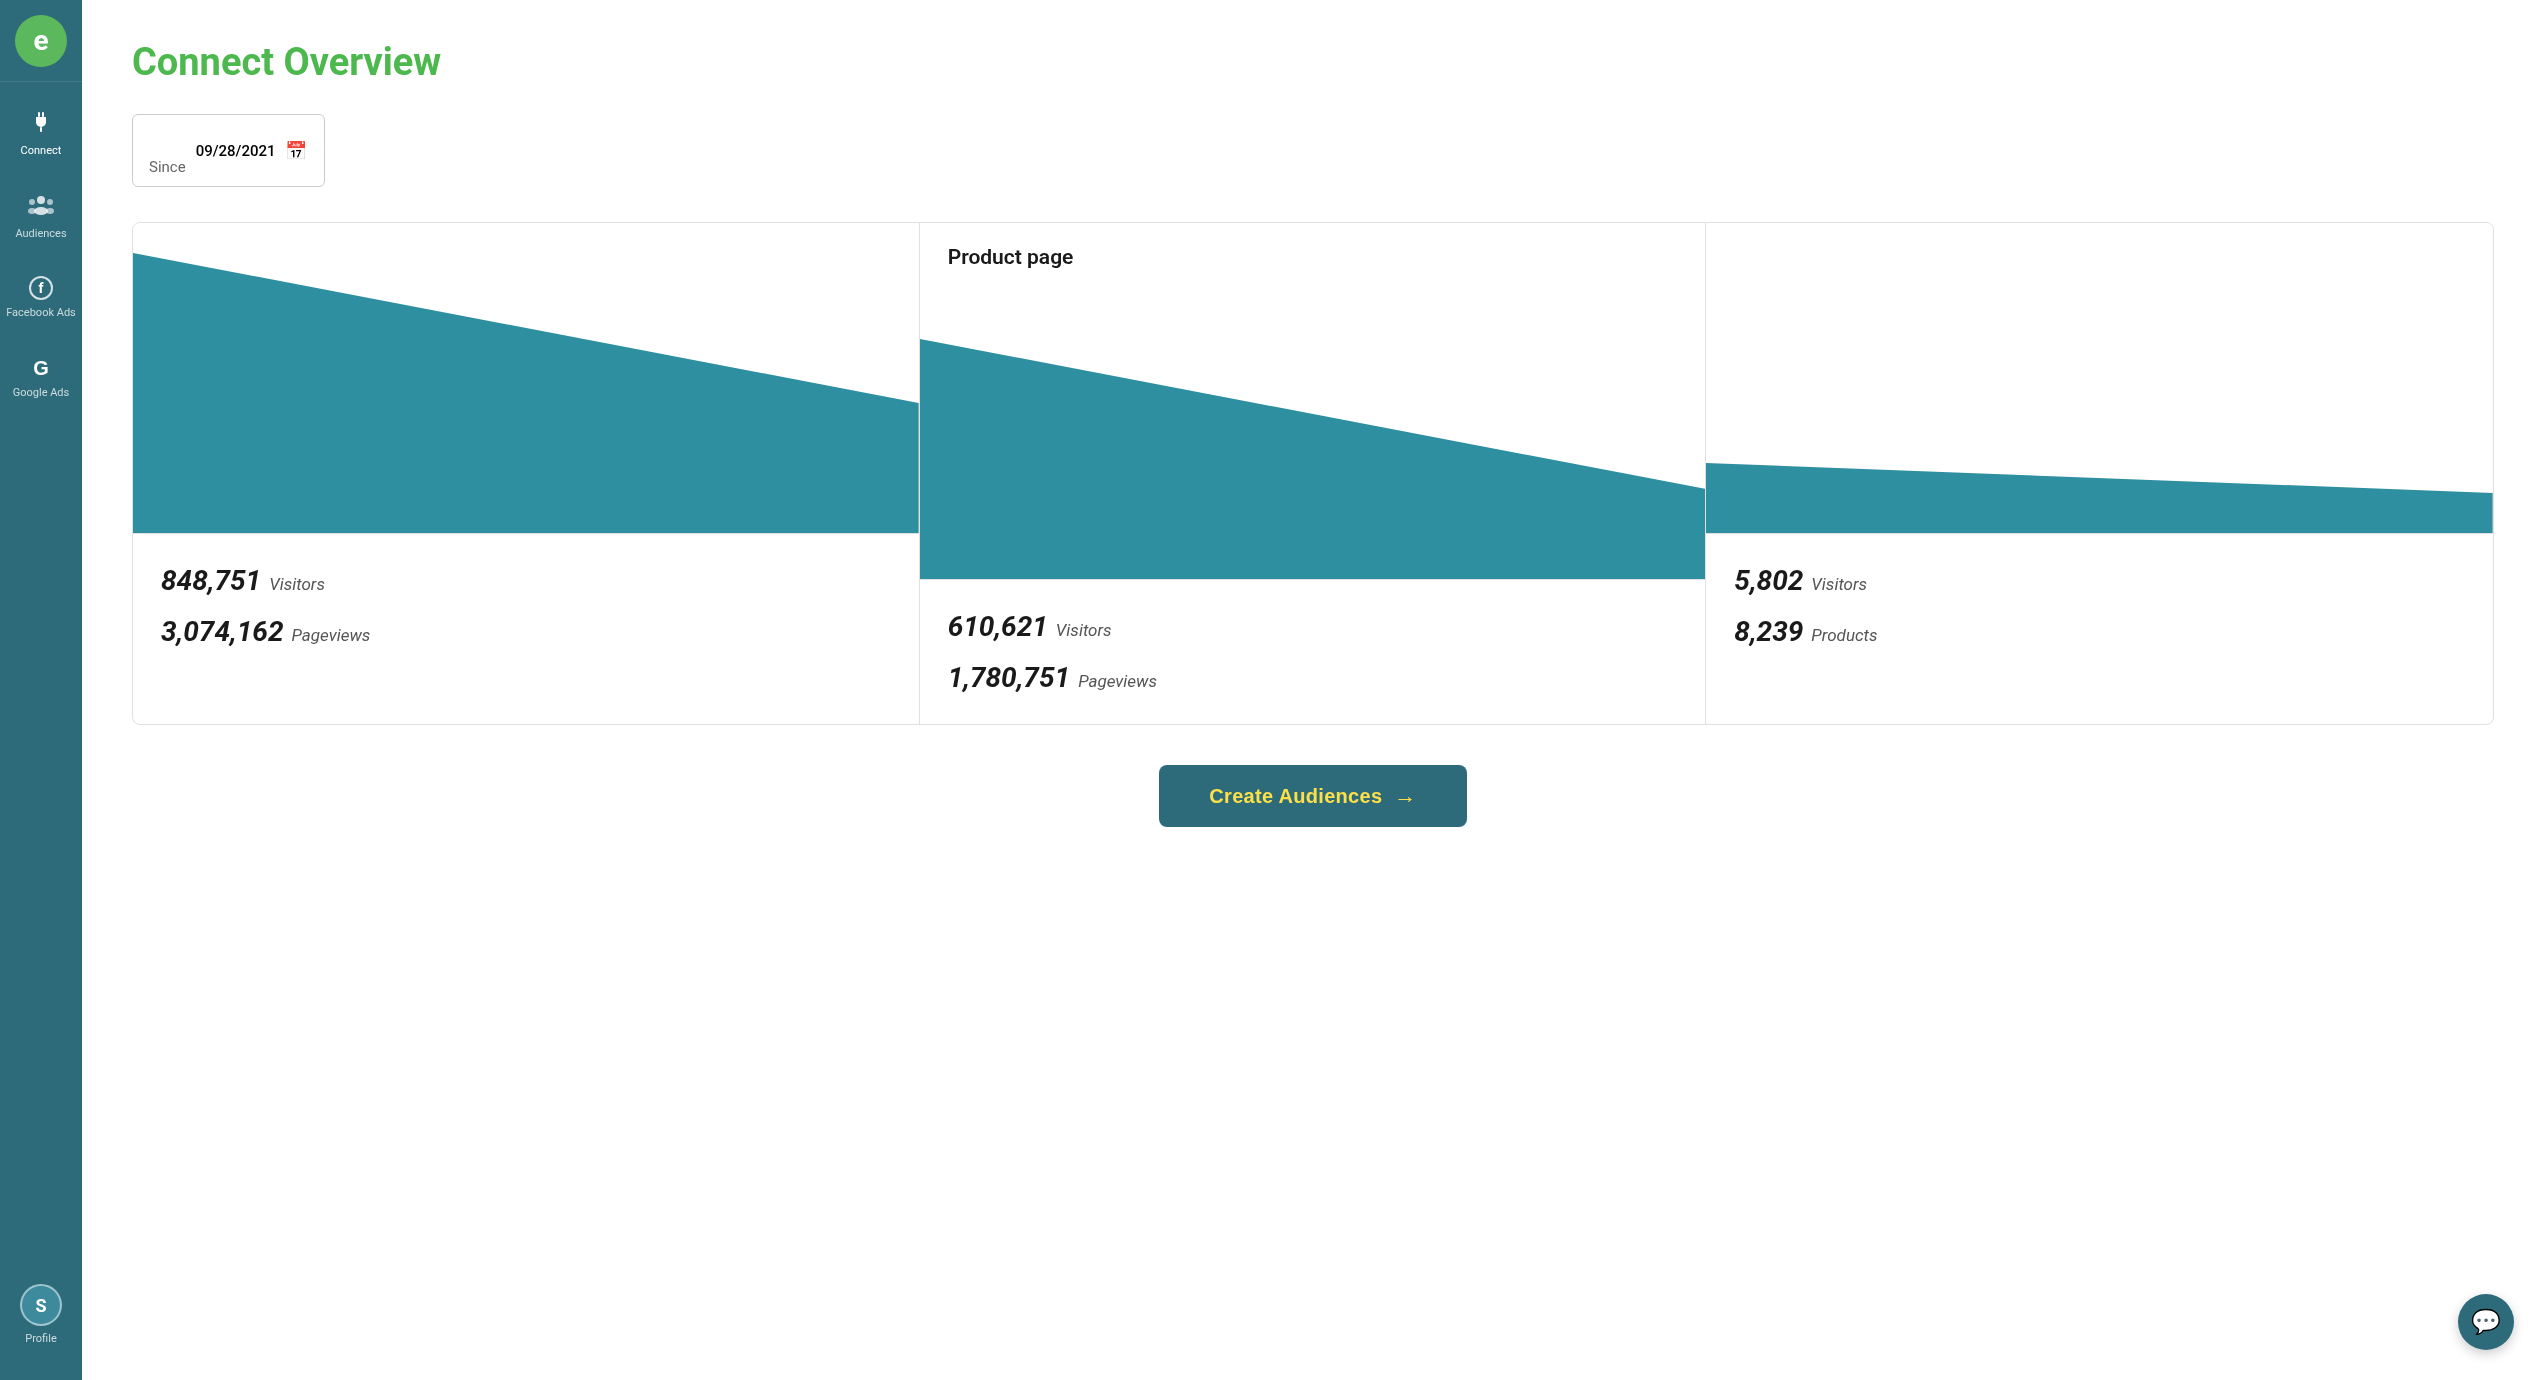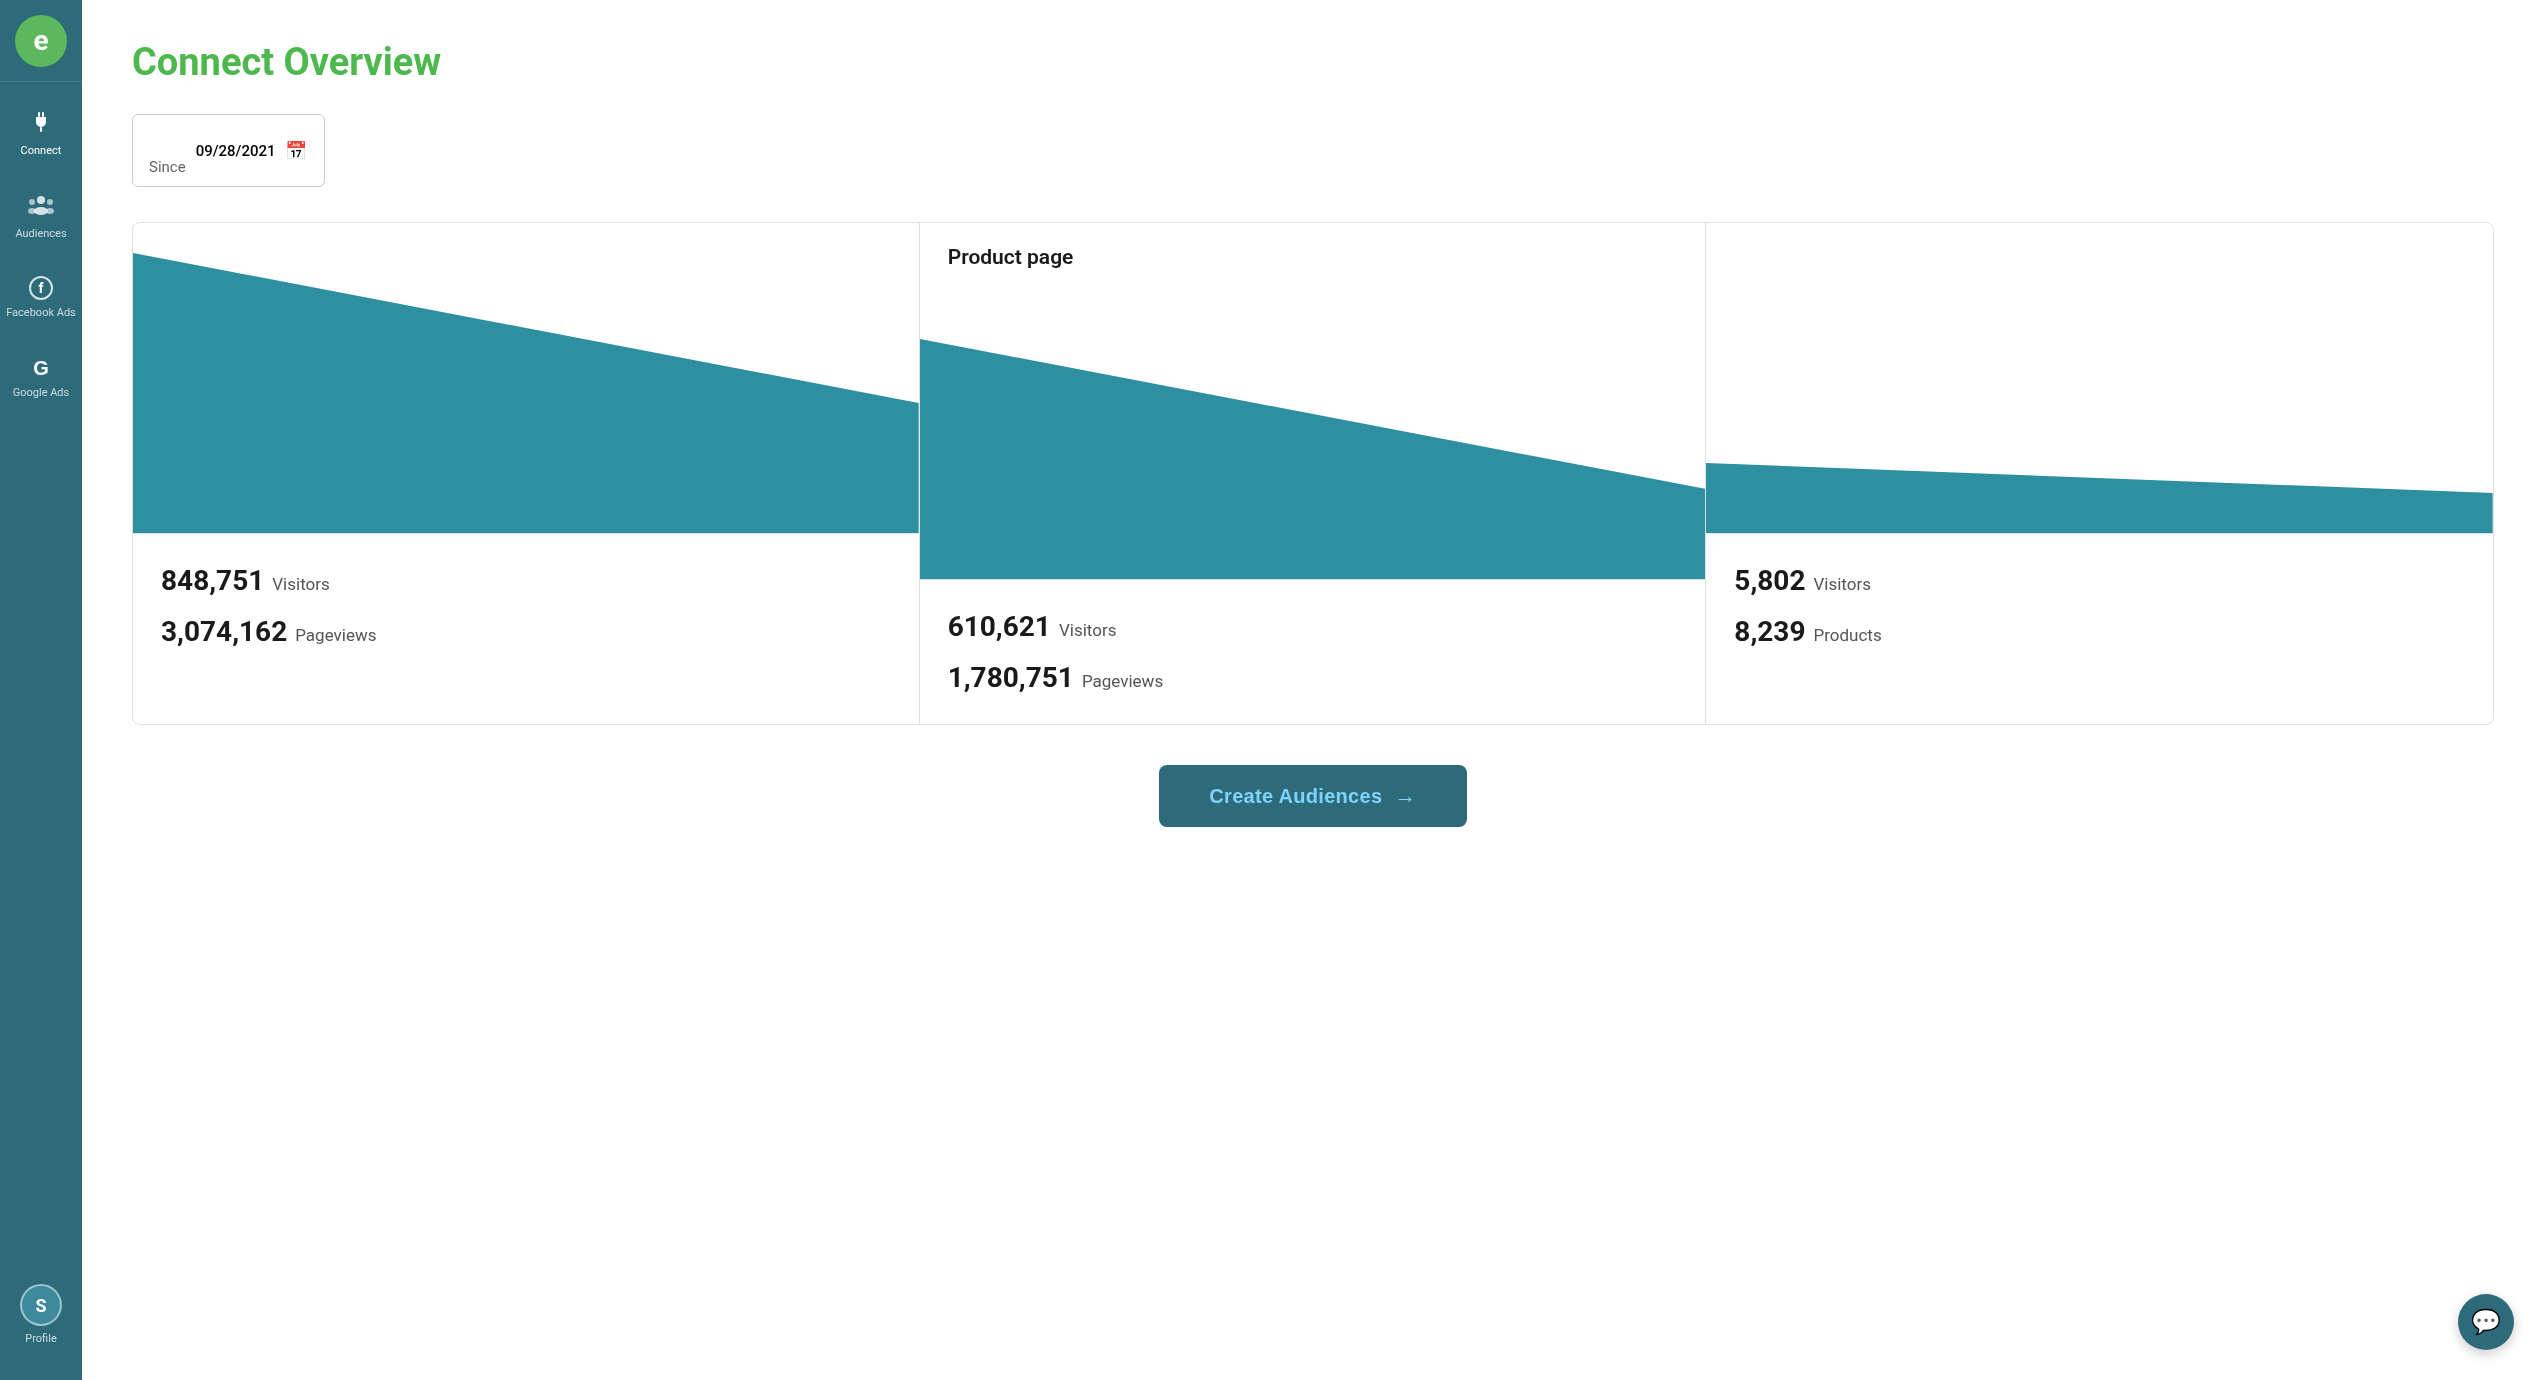--- a/index.html
+++ b/index.html
@@ -163,20 +163,21 @@
     .funnel-stats {
       padding: 30px 28px;
       border-top: 1.5px solid #e0e0e0;
       background: white;
     }
     .stat-row {
       margin-bottom: 18px;
       display: flex;
       align-items: baseline;
       gap: 8px;
+      font-style: italic;
     }
     .stat-row:last-child { margin-bottom: 0; }
     .stat-number {
       font-size: 28px;
       font-weight: 700;
       color: #1a1a1a;
     }
     .stat-label {
       font-size: 17px;
       color: #555;
@@ -190,21 +191,21 @@
       background: white;
     }
 
     .cta-area {
       display: flex;
       justify-content: center;
       margin-top: 10px;
     }
     .create-btn {
       background: #2d6b7a;
-      color: #7dd3fc;
+      color: #fde047;
       border: none;
       border-radius: 8px;
       padding: 18px 50px;
       font-size: 20px;
       font-weight: 600;
       cursor: pointer;
       display: flex;
       align-items: center;
       gap: 12px;
       letter-spacing: 0.3px;

